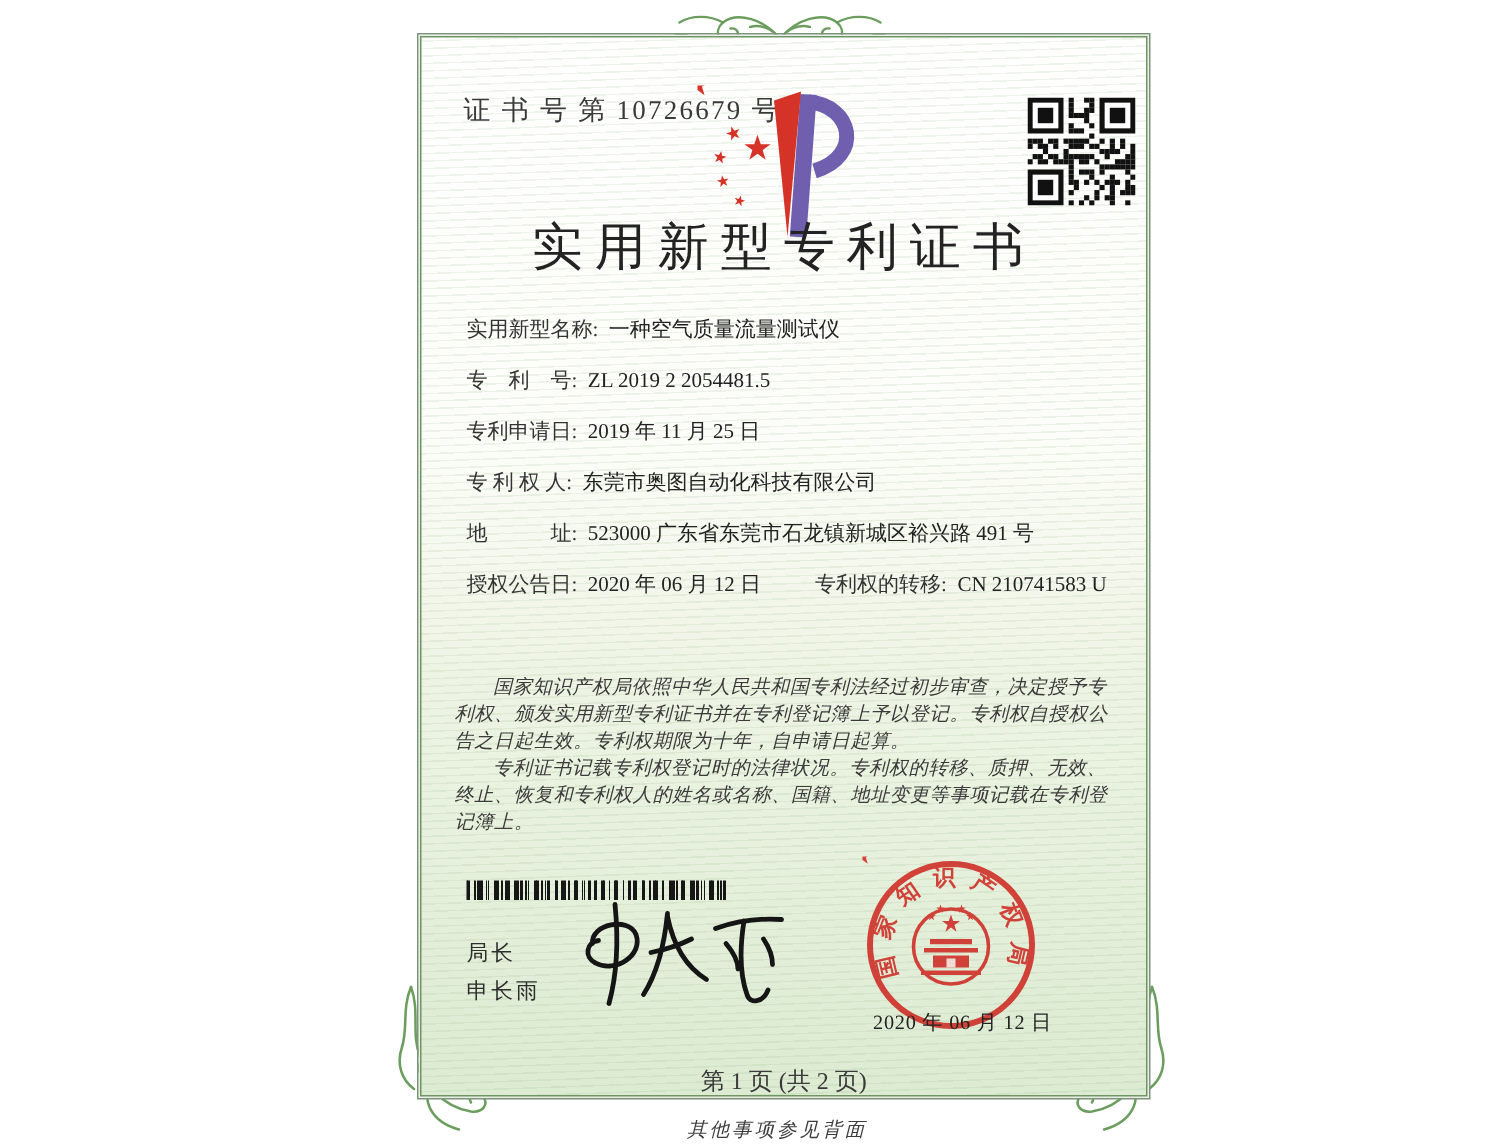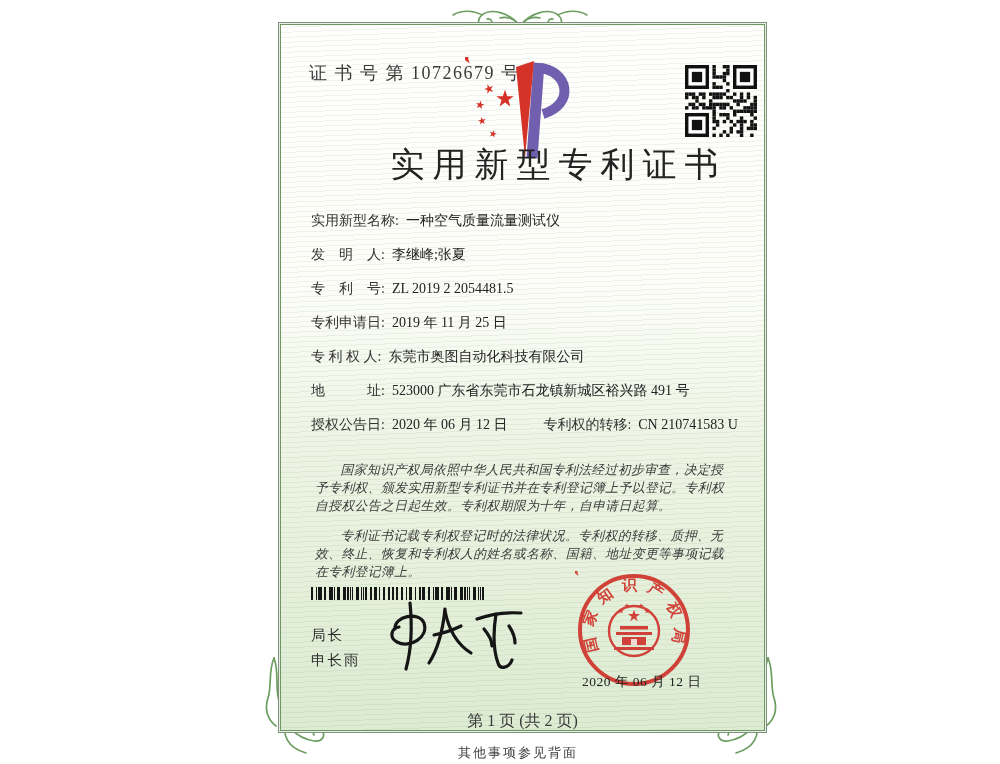--- a/index.html
+++ b/index.html
@@ -12,43 +12,43 @@
         background:
           repeating-linear-gradient(178deg, rgba(255,255,255,0) 0 4px, rgba(122,164,110,0.12) 4px 5px),
           linear-gradient(180deg,#fffffe 0%,#fcfdf8 38%,#eef4e4 60%,#dcebd2 100%);
   }
   .abs{position:absolute;}
   
   #cert-no{left:30px;top:38px;font-size:18px;letter-spacing:1.5px;white-space:pre;color:#3a3a3a;}
   #qr{left:406px;top:42px;width:72px;height:72px;}
   #logo{left:186px;top:34px;width:116px;height:106px;}
   #title{left:0;top:119px;width:100%;text-align:center;font-size:34px;letter-spacing:8px;
-         color:#232323;white-space:nowrap;padding-left:36px;}
+         color:#232323;white-space:nowrap;}
   
   #fields{left:32px;top:188px;width:430px;display:flex;flex-direction:column;gap:15px;}
   .frow{display:flex;font-size:14px;line-height:19px;}
   .flabel{white-space:pre;color:#333;flex:0 0 auto;}
   .fvalue{white-space:pre;margin-left:7px;color:#222;}
   .pair2{margin-left:36px;display:flex;}
   
   #paras{left:24px;top:426px;width:438px;font-size:12.8px;line-height:18px;color:#3b3b3b;
          font-style:italic;letter-spacing:0.4px;}
-  #paras p{margin:12px;text-indent:2em;}
+  #paras p{margin:0;text-indent:2em;}
   
   #barcode{left:32px;top:564px;width:176px;height:13px;
     background-image:
       repeating-linear-gradient(90deg,#161616 0 2px,rgba(0,0,0,0) 2px 5px,#161616 5px 6px,rgba(0,0,0,0) 6px 9px),
       repeating-linear-gradient(90deg,#161616 0 1px,rgba(0,0,0,0) 1px 7px,#161616 7px 9px,rgba(0,0,0,0) 9px 13px);}
   #director-title{left:32px;top:603px;font-size:14.5px;letter-spacing:2px;color:#2e2e2e;}
   #director-name{left:32px;top:628px;font-size:14.5px;letter-spacing:2px;color:#2e2e2e;}
   #signature{left:100px;top:574px;width:160px;height:80px;}
   #seal{left:296px;top:548px;width:118px;height:118px;opacity:.9;}
   #seal-date{left:303px;top:650px;font-size:13.5px;white-space:pre;color:#222;letter-spacing:.5px;}
   #page-num{left:0;top:688px;width:100%;text-align:center;font-size:16px;color:#3a3a3a;white-space:pre;}
-  #back-note{left:458px;top:744px;font-size:13px;letter-spacing:2px;color:#3d3d3d;}
+  #back-note{left:458px;top:744px;font-size:13px;font-style:italic;letter-spacing:2px;color:#3d3d3d;}
   .ornament{pointer-events:none;}
 </style>
 </head>
 <body>
 
 <div id="stage">
 
   <svg class="abs ornament" style="left:437px;top:2px;width:166px;height:46px;" viewBox="0 0 166 46">
     <g stroke="#6b9e5e" stroke-width="1.6" fill="none" stroke-linecap="round">
       <g id="halfScroll">
@@ -247,24 +247,20 @@
       </svg>
 
     <div class="abs" id="title">实用新型专利证书</div>
 
     <div class="abs" id="fields">
       <div class="frow">
         <span class="flabel">实用新型名称:</span>
         <span class="fvalue">一种空气质量流量测试仪</span>
       </div>
       <div class="frow">
-        <span class="flabel">发　明　人:</span>
-        <span class="fvalue">李继峰;张夏</span>
-      </div>
-      <div class="frow">
         <span class="flabel">专　利　号:</span>
         <span class="fvalue">ZL 2019 2 2054481.5</span>
       </div>
       <div class="frow">
         <span class="flabel">专利申请日:</span>
         <span class="fvalue">2019 年 11 月 25 日</span>
       </div>
       <div class="frow">
         <span class="flabel">专 利 权 人:</span>
         <span class="fvalue">东莞市奥图自动化科技有限公司</span>

